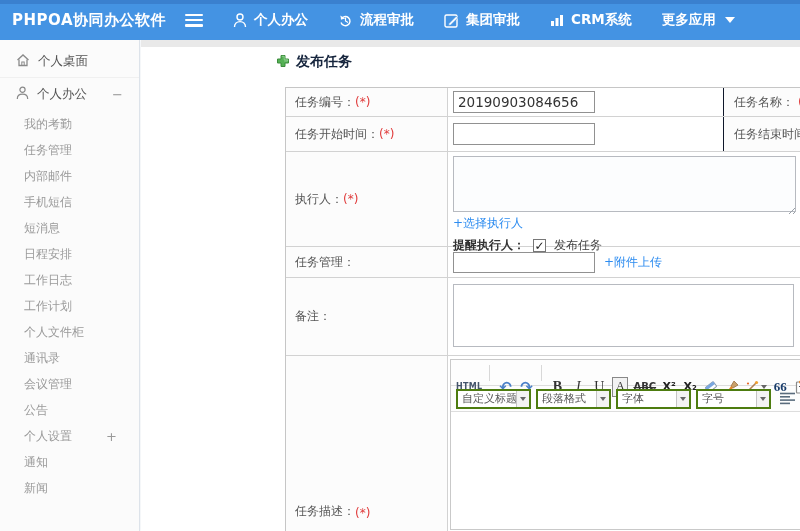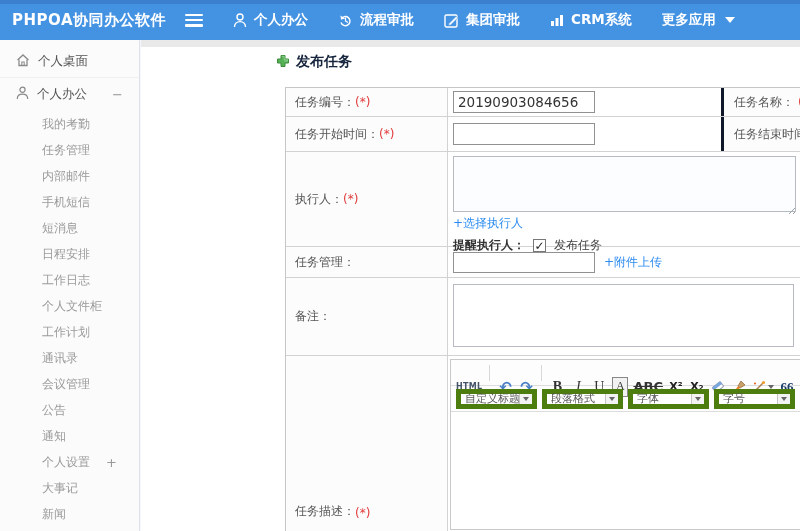--- a/index.html
+++ b/index.html
@@ -16,39 +16,39 @@
   .nav-item { display:flex; align-items:center; gap:7px; font-size:13.5px; font-weight:600; cursor:pointer; white-space:nowrap; }
   .nav-item svg { display:block; }
   .caret { width:0; height:0; border-left:5px solid transparent; border-right:5px solid transparent; border-top:6px solid #fff; margin-left:2px; }
 
   
   .sidebar { position:absolute; left:0; top:40px; width:140px; height:491px;
     background:#fbfbfb; border-right:1px solid #dde3ea; box-shadow:1px 0 3px rgba(120,150,180,.12); padding-top:5px; }
   .side-item { display:flex; align-items:center; height:33px; padding-left:16px; font-size:12.5px; color:#555; cursor:pointer; gap:8px; }
   .side-item.desktop { border-bottom:1px solid #f0f0f0; }
   .side-item .tgl { margin-left:auto; margin-right:16px; color:#999; font-size:13px; }
-  .side-sub { display:flex; align-items:center; height:26px; padding-left:42px; font-size:12px; color:#9a9a9a; cursor:pointer; }
+  .side-sub { display:flex; align-items:center; height:26px; padding-left:24px; font-size:12px; color:#9a9a9a; cursor:pointer; }
   .side-sub .tgl { margin-left:auto; margin-right:22px; color:#999; font-size:13px; }
   .side-item svg { flex:0 0 auto; }
 
   
   .content { position:absolute; left:141px; top:40px; width:659px; height:491px; background:#fff; }
   .content-topbar { position:absolute; left:0; top:0; width:659px; height:7px; background:#e9e9e9; }
   .page-title { position:absolute; left:135px; top:13px; display:flex; align-items:center; gap:6px;
     font-size:14px; font-weight:bold; color:#16253d; }
   .plus-ic { display:block; }
 
   
   .ftable { position:absolute; left:144px; top:47px; width:620px; border:1px solid #c6c6c6; font-size:12px; color:#555; background:#fff; }
   .frow { display:flex; border-top:1px solid #d2d2d2; }
   .frow:first-child { border-top:none; }
   .fcell-label { width:162px; flex:0 0 162px; background:#fcfcfc; border-right:1px solid #d2d2d2;
     display:flex; align-items:center; padding-left:9px; }
   .fcell-label.bottom { align-items:flex-end; padding-bottom:12px; }
-  .fcell-input { flex:0 0 276px; width:276px; border-right:3px solid #0f172a; display:flex; align-items:center; padding-left:5px; }
+  .fcell-input { flex:0 0 276px; width:276px; border-right:1px solid #0f172a; display:flex; align-items:center; padding-left:5px; }
   .fcell-label2 { flex:1; display:flex; align-items:center; padding-left:10px; gap:4px; background:#fcfcfc; }
   .fcell-span { flex:1; padding:4px 0 4px 5px; }
   .req { color:#e03b3b; }
   .txt-input { width:142px; height:22px; border:1px solid #919191; font-size:13.5px; padding:0 4px; color:#333; font-family:inherit; background:#fff; }
   .blue-link { color:#2d8cf0; text-decoration:none; font-size:12px; cursor:pointer; }
   .big-textarea { width:343px; height:56px; background:#fcfdfe; border:1px solid #b7bac0; resize:none; position:relative; }
   .resize-corner { position:absolute; right:1px; bottom:1px; width:9px; height:9px;
     background:repeating-linear-gradient(135deg,transparent 0 2px,#9aa0a8 2px 3px); clip-path:polygon(100% 0,100% 100%,0 100%); }
   .remind-row { display:flex; align-items:center; gap:8px; margin-top:5px; }
   .remind-label { font-weight:bold; color:#333; font-size:12px; }
@@ -61,25 +61,25 @@
   .editor { margin:3px 0 0 2px; width:412px; border:1px solid #c9c9c9; background:#fff; }
   .ed-toolbar { display:flex; align-items:center; height:26px; padding:0 5px; gap:5px; border-bottom:1px solid #ddd; background:#fdfdfd; }
   .ed-sep { width:1px; height:16px; background:#d8d8d8; margin:0 2px; }
   .ed-btn { display:flex; align-items:center; justify-content:center; min-width:16px; height:20px; cursor:pointer; color:#333;margin-top:28px; }
   .ed-html { font-size:8px; font-weight:bold; color:#44556b; letter-spacing:.3px; }
   .ed-undo,.ed-redo { color:#4a80c8; font-weight:bold; font-size:15px; }
   .ed-b { font-family:"Liberation Serif",serif; font-weight:bold; font-size:14px; }
   .ed-i { font-family:"Liberation Serif",serif; font-style:italic; font-size:14px; }
   .ed-u { font-family:"Liberation Serif",serif; text-decoration:underline; font-size:14px; }
   .ed-box { font-family:"Liberation Serif",serif; font-size:12px; border:1px solid #888; padding:0 2px; background:#f2f2f2; }
-  .ed-strike { font-size:13px; font-weight:bold; text-decoration:line-through; }
+  .ed-strike { font-size:10px; font-weight:bold; text-decoration:line-through; }
   .ed-supsub { font-size:11px; font-weight:bold; color:#222; }
   .ed-quote { font-family:"Liberation Serif",serif; font-weight:bold; font-size:13px; color:#1a3d6b; }
   .mini-caret { width:0; height:0; border-left:3.5px solid transparent; border-right:3.5px solid transparent; border-top:4px solid #666; }
-  .ed-select { display:flex; align-items:center; height:20px; border:5px solid #4d7c0f; background:#fff; }
+  .ed-select { display:flex; align-items:center; height:20px; border:2px solid #4d7c0f; background:#fff; }
   .ed-select .lbl { width:58px; padding-left:4px; font-size:11px; color:#555; white-space:nowrap; overflow:hidden; }
   .ed-select .arrow { width:13px; height:100%; border-left:1px solid #c5c5c5; background:#f3f3f3; display:flex; align-items:center; justify-content:center; }
   .align-group { display:flex; gap:6px; margin-left:4px; }
   .align-ic { cursor:pointer; display:block; }
   .ed-body { height:117px; background:#fff; }
 </style>
 </head>
 <body>
 
 <div class="page">
@@ -179,43 +179,40 @@
     <div class="side-sub">
         <span>短消息</span>
       </div>
     <div class="side-sub">
         <span>日程安排</span>
       </div>
     <div class="side-sub">
         <span>工作日志</span>
       </div>
     <div class="side-sub">
+        <span>工作计划</span>
+      </div>
+    <div class="side-sub">
         <span>个人文件柜</span>
       </div>
     <div class="side-sub">
-        <span>工作计划</span>
-      </div>
-    <div class="side-sub">
         <span>通讯录</span>
       </div>
     <div class="side-sub">
         <span>会议管理</span>
       </div>
     <div class="side-sub">
         <span>公告</span>
-      </div>
-    <div class="side-sub">
-        <span>通知</span>
       </div>
     <div class="side-sub">
       <span>个人设置</span>
       <span class="tgl">+</span>
     </div>
     <div class="side-sub">
-        <span>大事记</span>
+        <span>通知</span>
       </div>
     <div class="side-sub">
         <span>新闻</span>
       </div>
   </div>
 
   <div class="content">
     <div class="content-topbar"></div>
 
     <div class="page-title">

